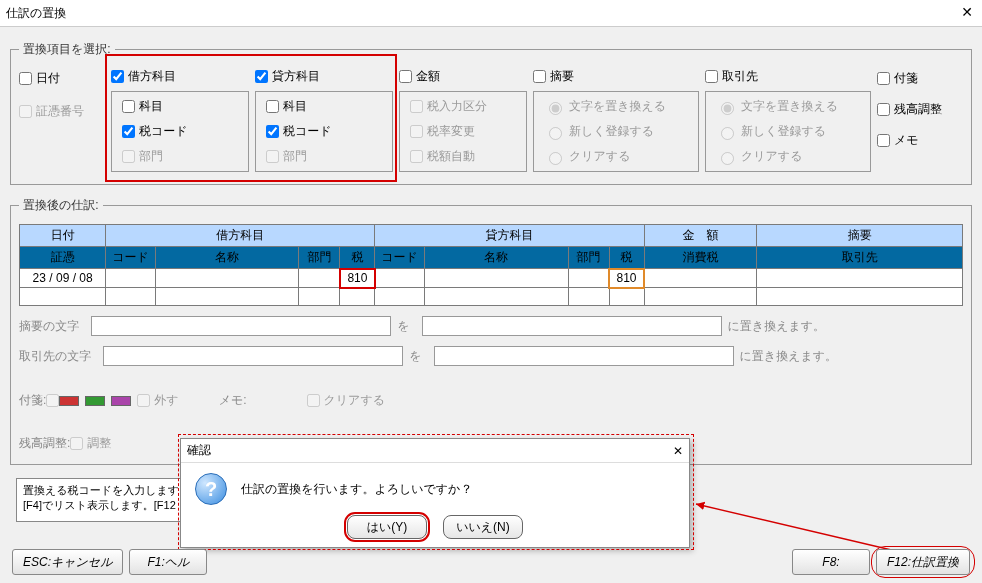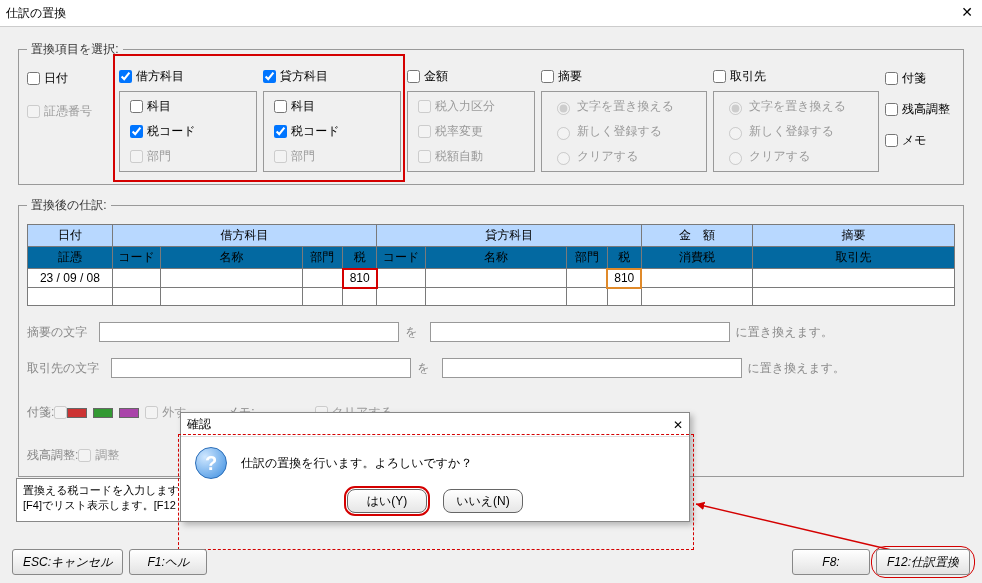--- a/index.html
+++ b/index.html
@@ -1,19 +1,19 @@
 <!DOCTYPE html>
 <html><head>
 <meta charset="utf-8">
 <style>
   * { box-sizing: border-box; font-family: "MS UI Gothic", "Meiryo", sans-serif; font-size: 12px; }
   body { margin: 0; padding: 0; background: #f0f0f0; width: 982px; height: 583px; position: relative; overflow: hidden; }
   .titlebar { display:flex; align-items:center; justify-content:space-between; padding:4px 6px; background:#fff; border-bottom:1px solid #ccc;}
   .titlebar .close { width:18px; height:18px; text-align:center; line-height:16px; cursor:pointer; font-size:14px;}
-  .window-body { padding:8px 18px; }
+  .window-body { padding:8px 10px; }
   fieldset { border:1px solid #999; padding:10px 8px 12px 8px; margin:6px 0 12px 0; background:#f0f0f0; position:relative;}
   legend { padding:0 4px; color:#333; background:#f0f0f0;}
   .row { display:flex; gap:6px; align-items:flex-start; }
   .col { display:flex; flex-direction:column; gap:6px; }
   .chk { display:flex; align-items:center; gap:4px; white-space:nowrap; }
   .chk input[type=checkbox]{ margin:0; }
   .subgroup { border:1px solid #999; padding:6px 10px; background:#f0f0f0; min-width:120px; display:flex; flex-direction:column; gap:8px;}
   .subgroup.radio label{ display:flex; align-items:center; gap:4px;}
   .disabled { color:#9a9a9a; }
   .disabled input { accent-color:#aaa; }
@@ -21,26 +21,26 @@
   
   .tbl { border-collapse:collapse; width:100%; table-layout:fixed; }
   .tbl th, .tbl td { border:1px solid #7a7a7a; padding:2px 4px; text-align:center; height:18px; font-size:12px; overflow:hidden;}
   .tbl th { background:#0369a1; font-weight:normal; }
   .tbl th.g1 { background:#b8d8ff; }
   .tbl td { background:#fff; }
   .tax-red { outline:2px solid #d40000; outline-offset:-1px;}
   .tax-orange { outline:2px solid #e08a2a; outline-offset:-1px;}
   .lbl { color:#888; margin-right:6px; white-space:nowrap;}
   .inline-input { border:1px solid #999; height:20px; background:#fff; }
-  .formrow { display:flex; align-items:center; gap:6px; margin-top:16px;}
+  .formrow { display:flex; align-items:center; gap:6px; margin-top:10px;}
   .footer-btns { position:absolute; left:12px; right:12px; bottom:8px; display:flex; gap:6px; align-items:center;}
   .footer-btns button { height:26px; padding:0 10px; border:1px solid #888; background:linear-gradient(#fff,#e3e3e3); min-width:78px; border-radius:3px;font-style:italic;}
   .f12 { position:relative; }
   .f12::after{ content:""; position:absolute; inset:-4px -6px; border:1.5px solid #d40000; border-radius:14px; pointer-events:none;}
-  .msgbox { position:absolute; left:180px; top:412px; width:510px; height:110px; background:#fff; border:1px solid #888; box-shadow:3px 3px 6px rgba(0,0,0,0.25); }
+  .msgbox { position:absolute; left:180px; top:438px; width:510px; height:110px; background:#fff; border:1px solid #888; box-shadow:3px 3px 6px rgba(0,0,0,0.25); }
   .msgbox .hdr { display:flex; justify-content:space-between; align-items:center; padding:3px 6px; background:#fff; border-bottom:1px solid #ddd;}
   .msgbox .hdr .close{ cursor:pointer;}
   .msgbox .body { display:flex; align-items:center; gap:14px; padding:10px 14px;}
   .msgbox .qicon { width:32px; height:32px; border-radius:50%; background:radial-gradient(circle at 30% 30%, #cfe7ff, #3a8de0); color:#fff; font-weight:bold; font-size:20px; display:flex; align-items:center; justify-content:center; border:1px solid #2a6db8;}
   .msgbox .btns { display:flex; gap:16px; justify-content:center; padding-bottom:10px;}
   .msgbox .btns button{ min-width:80px; height:24px; border:1px solid #666; background:linear-gradient(#fff,#e6e6e6); border-radius:8px;}
   .yes-hl { outline:2px solid #d40000; outline-offset:1px;}
   .dashed-red { position:absolute; border:1.5px dashed #d40000; pointer-events:none;}
   .arrow { position:absolute; pointer-events:none; }
   .hint { position:absolute; left:16px; top:478px; width:200px; height:44px; border:1px solid #888; background:#fff; padding:4px 6px; font-size:11px; line-height:1.35;}

